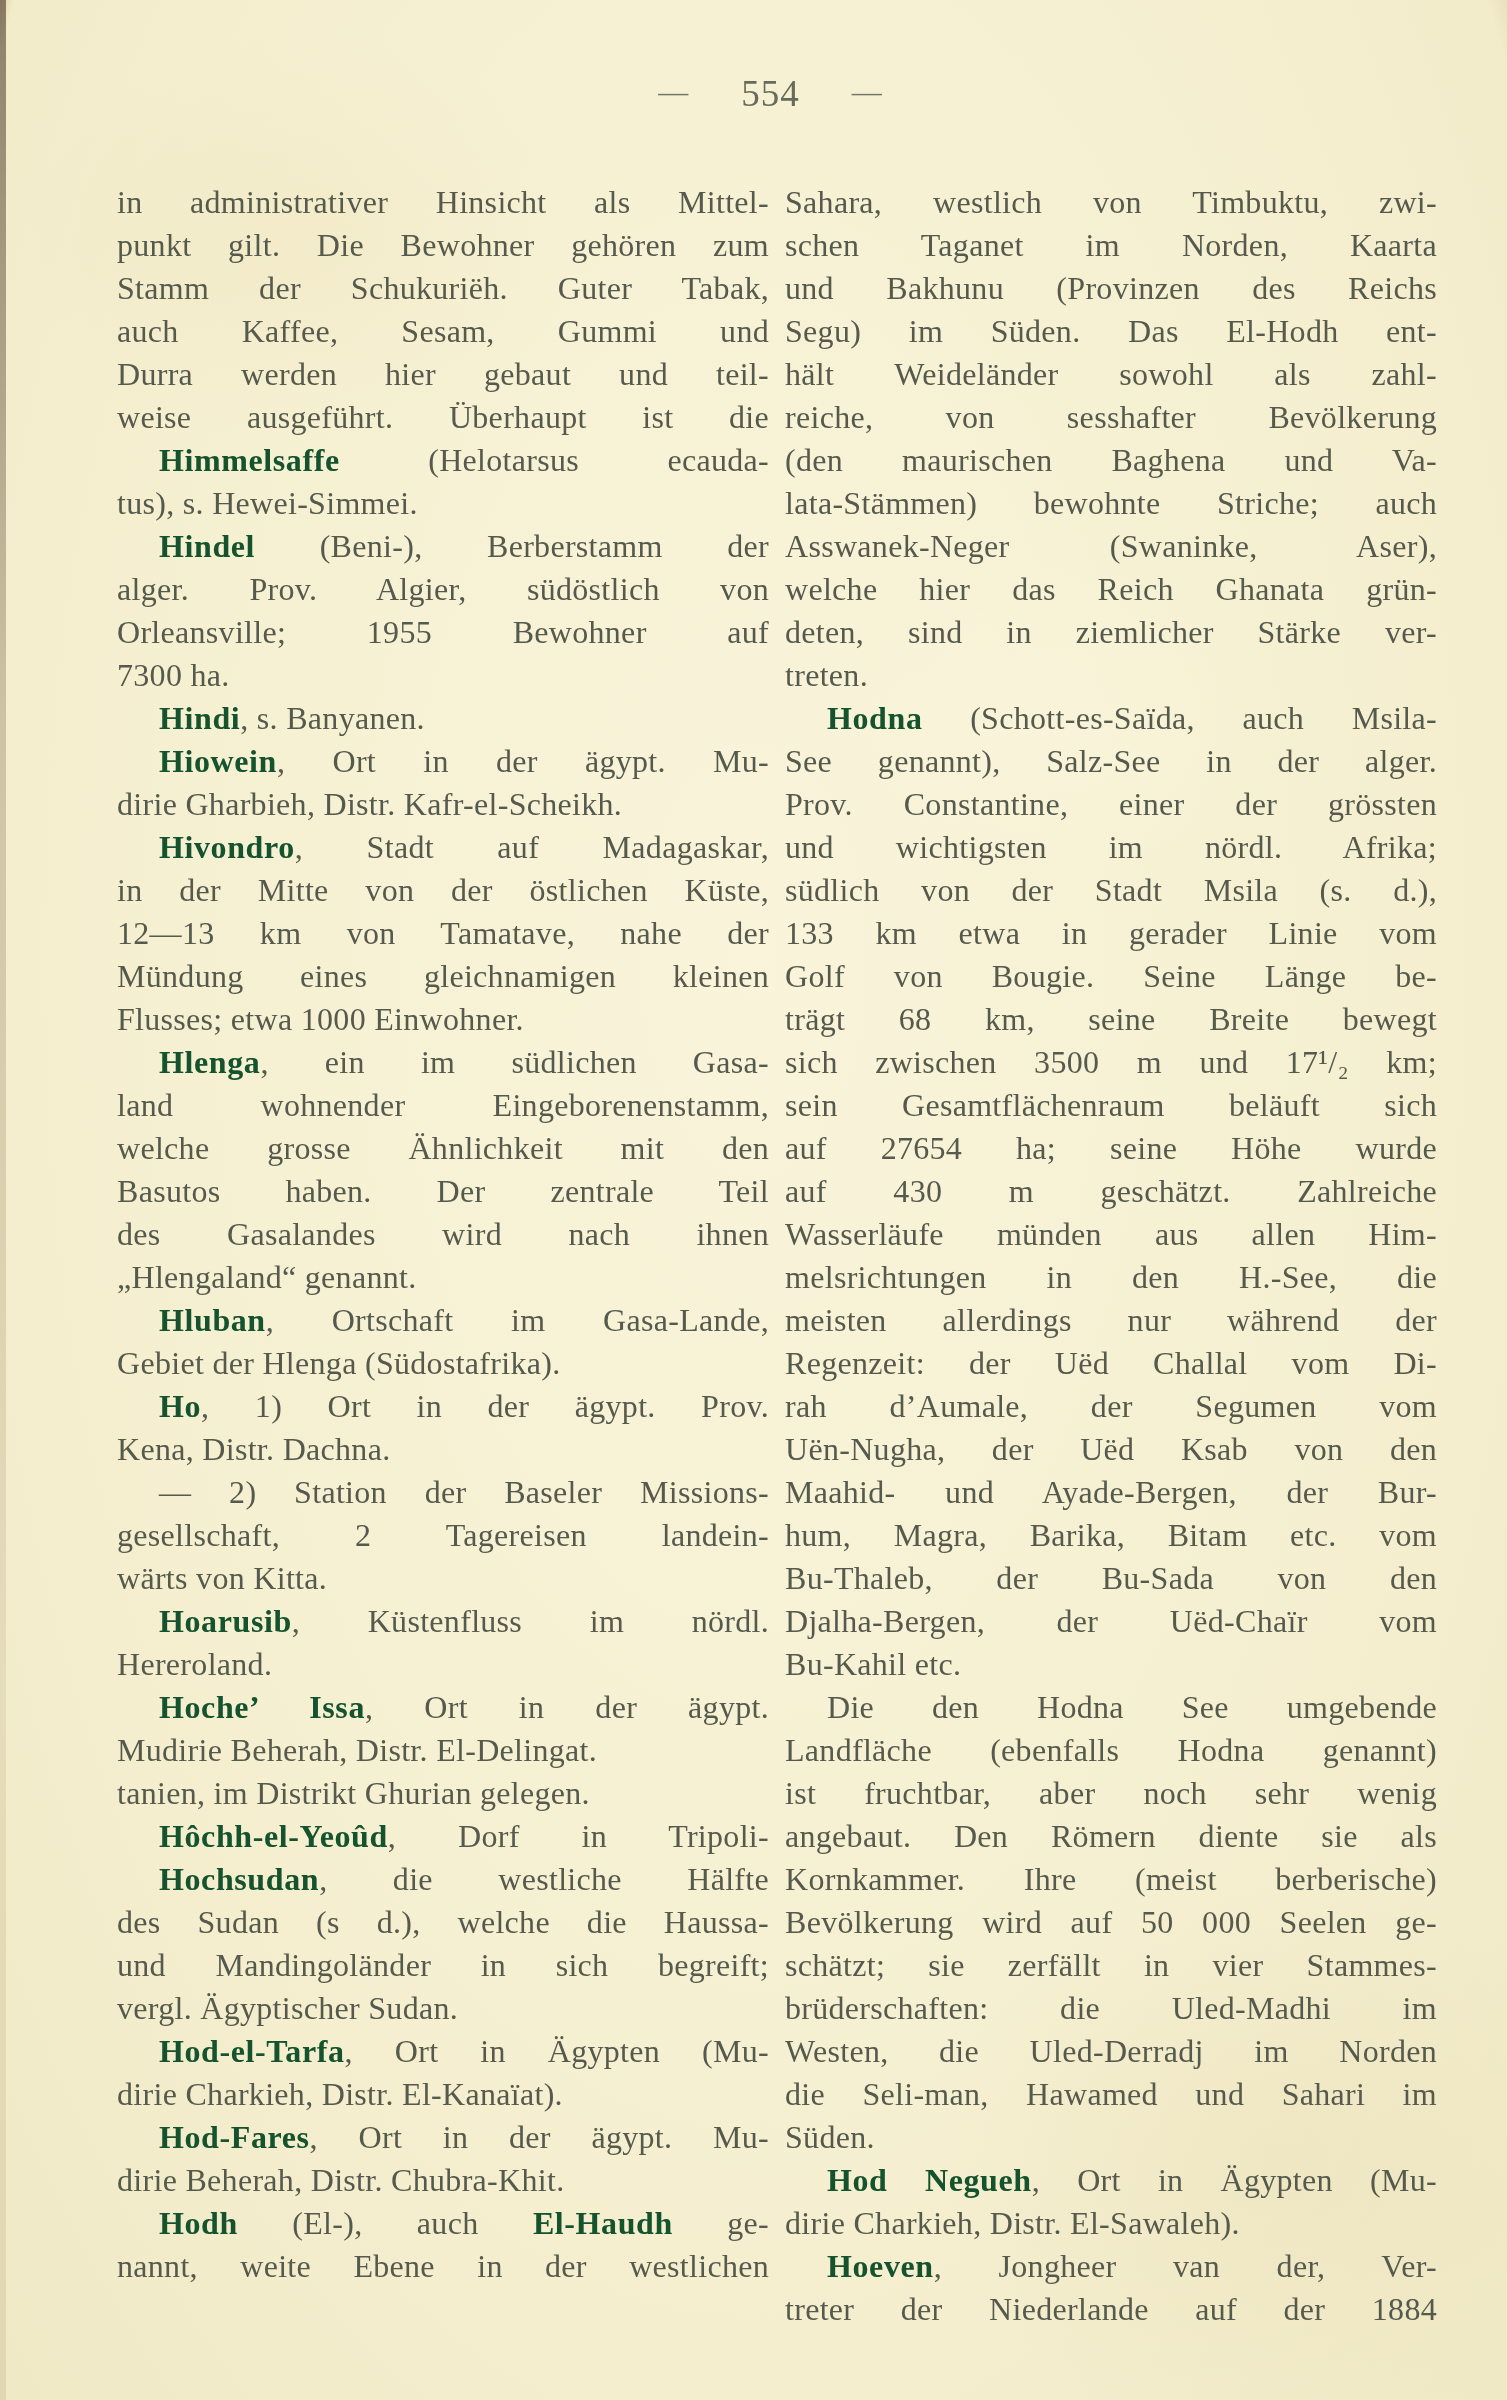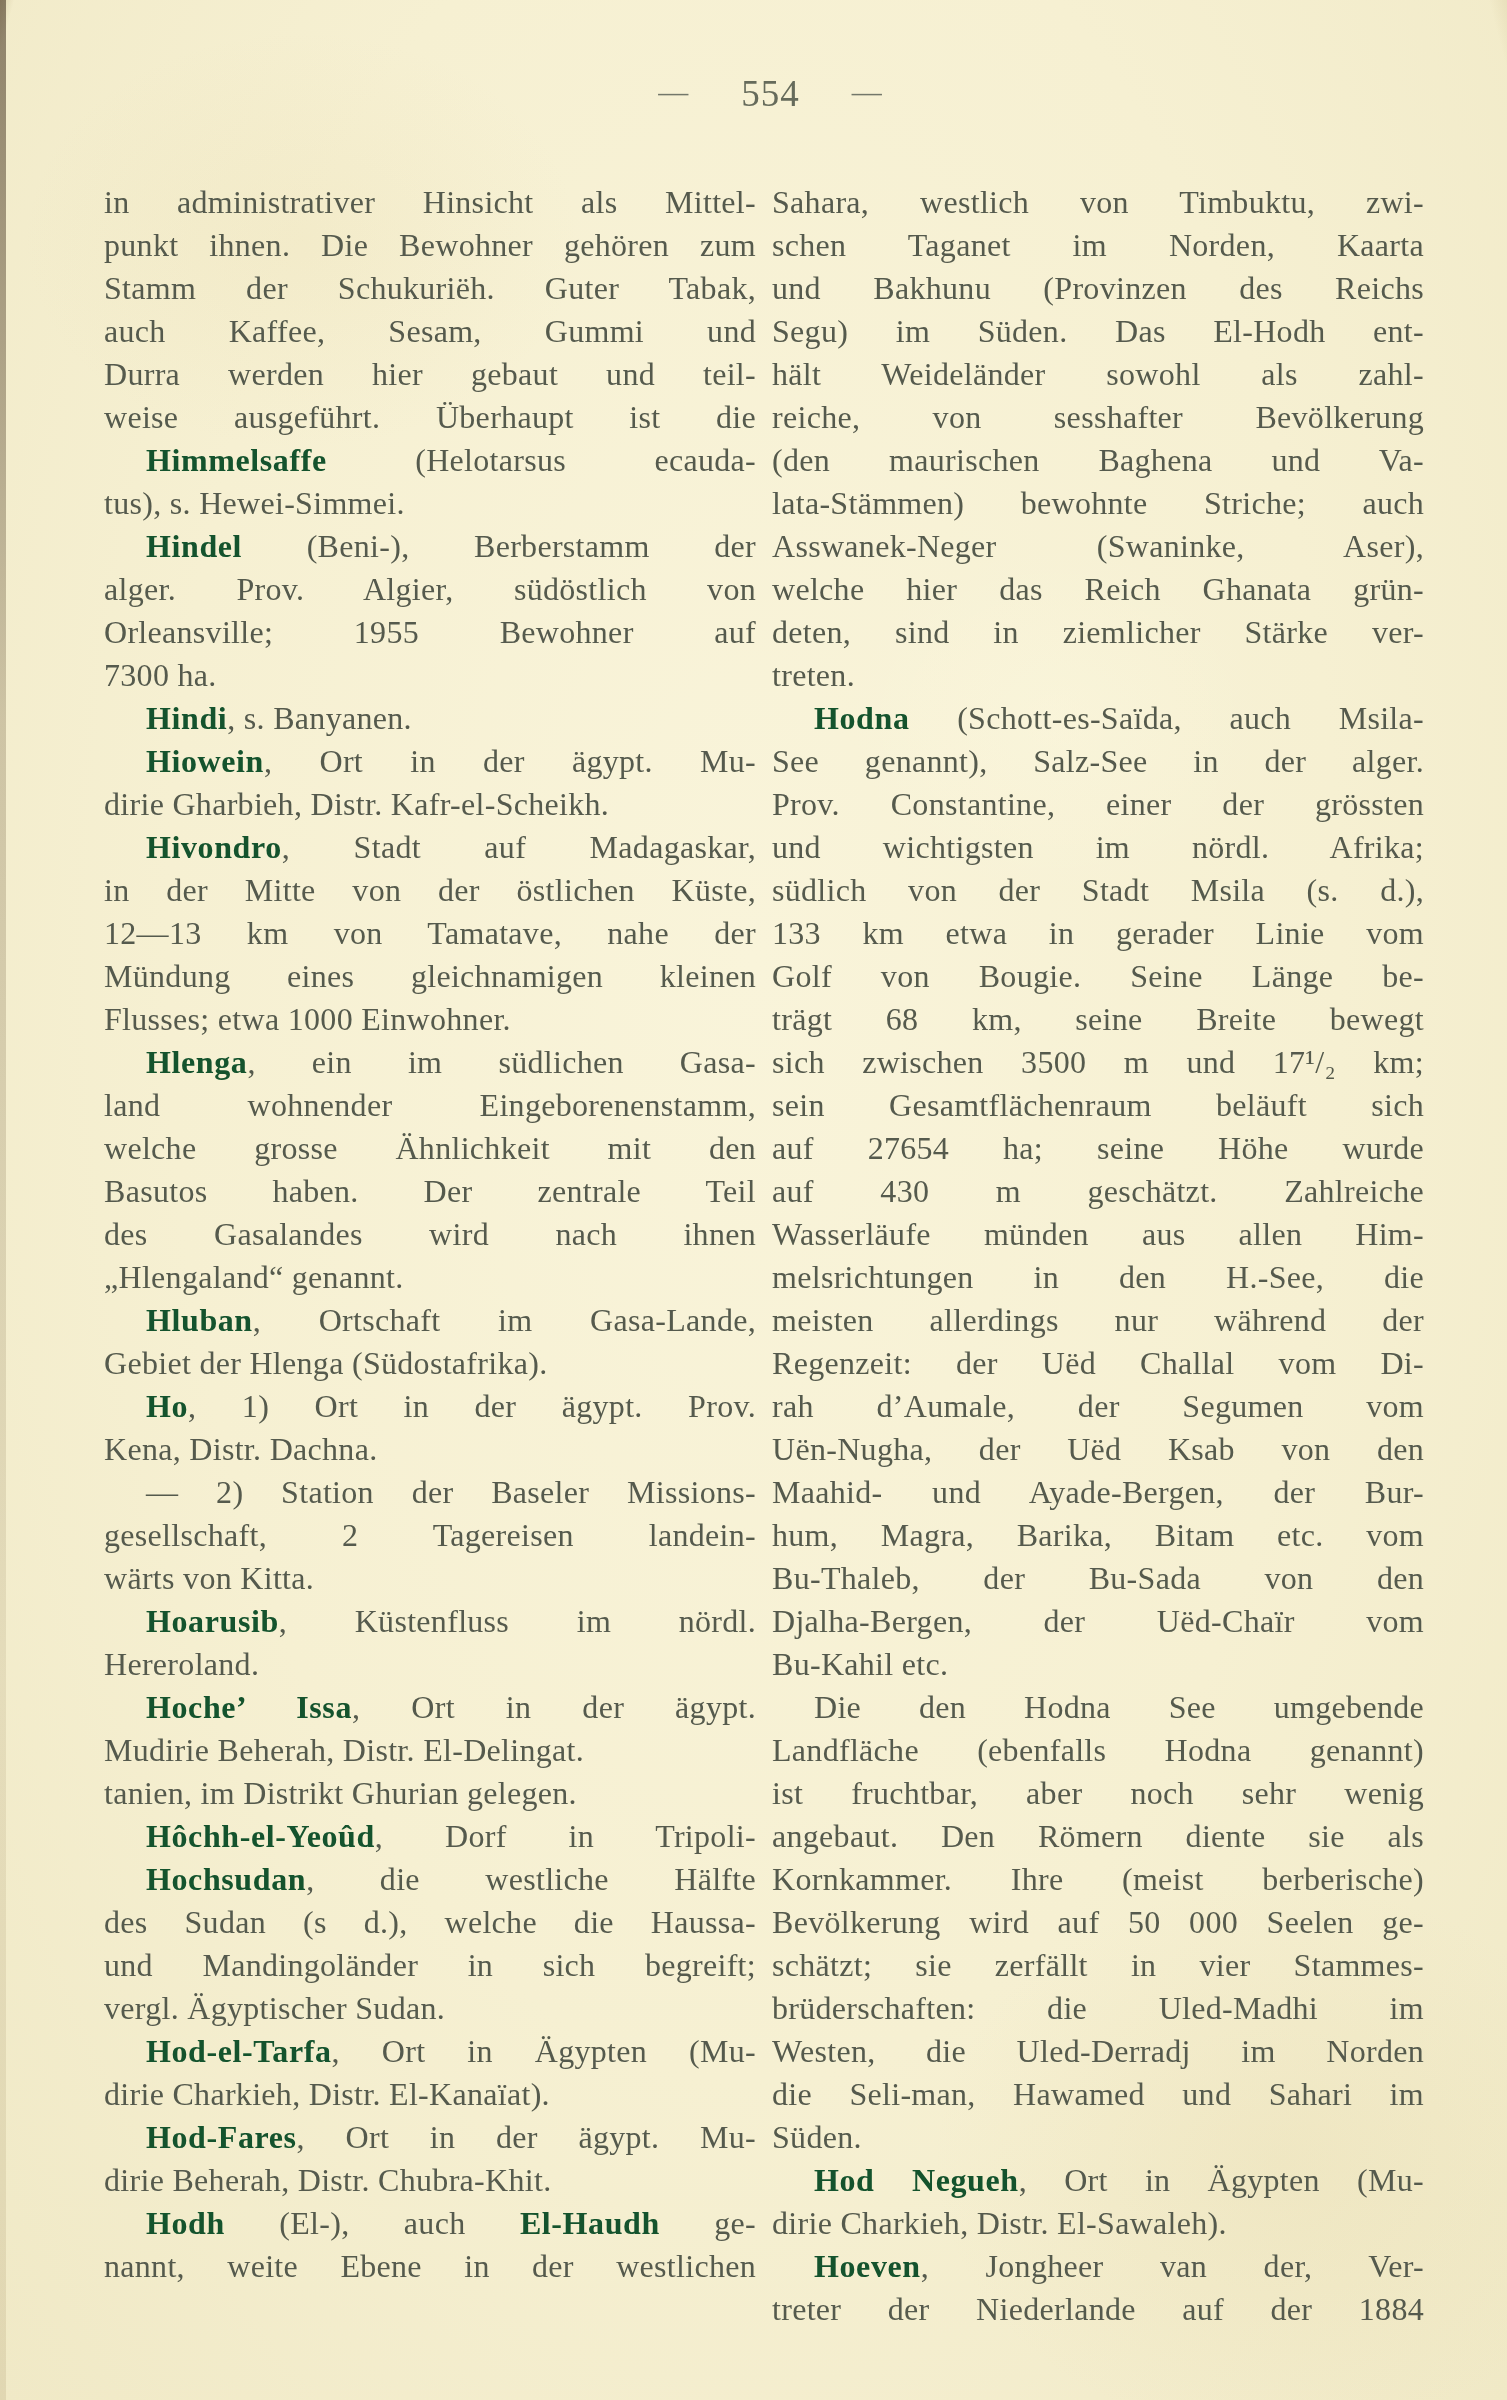--- a/index.html
+++ b/index.html
@@ -44,20 +44,21 @@
     top: -2px;
     color: #73776a;
   }
   .columns {
     position: absolute;
     top: 181px;
     left: 104px;
     width: 1333px;
     display: flex;
     gap: 16px;
+    justify-content: flex-end;
   }
   .column {
     width: 652px;
     font-size: 32px;
     line-height: 43px;
     letter-spacing: 0.3px;
   }
   .para { margin: 0; }
   .line {
     text-align: left;
@@ -94,21 +95,21 @@
 <div class="page-header">
   <span class="dash">—</span>
   <span class="num">554</span>
   <span class="dash">—</span>
 </div>
 
 <div class="columns">
   <div class="column">
       <div class="para">
         <div class="line just">in administrativer Hinsicht als Mittel-</div>
-        <div class="line just">punkt ihnen. Die Bewohner gehören zum</div>
+        <div class="line just">punkt gilt. Die Bewohner gehören zum</div>
         <div class="line just">Stamm der Schukuriëh. Guter Tabak,</div>
         <div class="line just">auch Kaffee, Sesam, Gummi und</div>
         <div class="line just">Durra werden hier gebaut und teil-</div>
         <div class="line just">weise ausgeführt. Überhaupt ist die</div>
       </div>
       <div class="para">
         <div class="line indent just"><b>Himmelsaffe</b> (Helotarsus ecauda-</div>
         <div class="line">tus), s. Hewei-Simmei.</div>
       </div>
       <div class="para">

